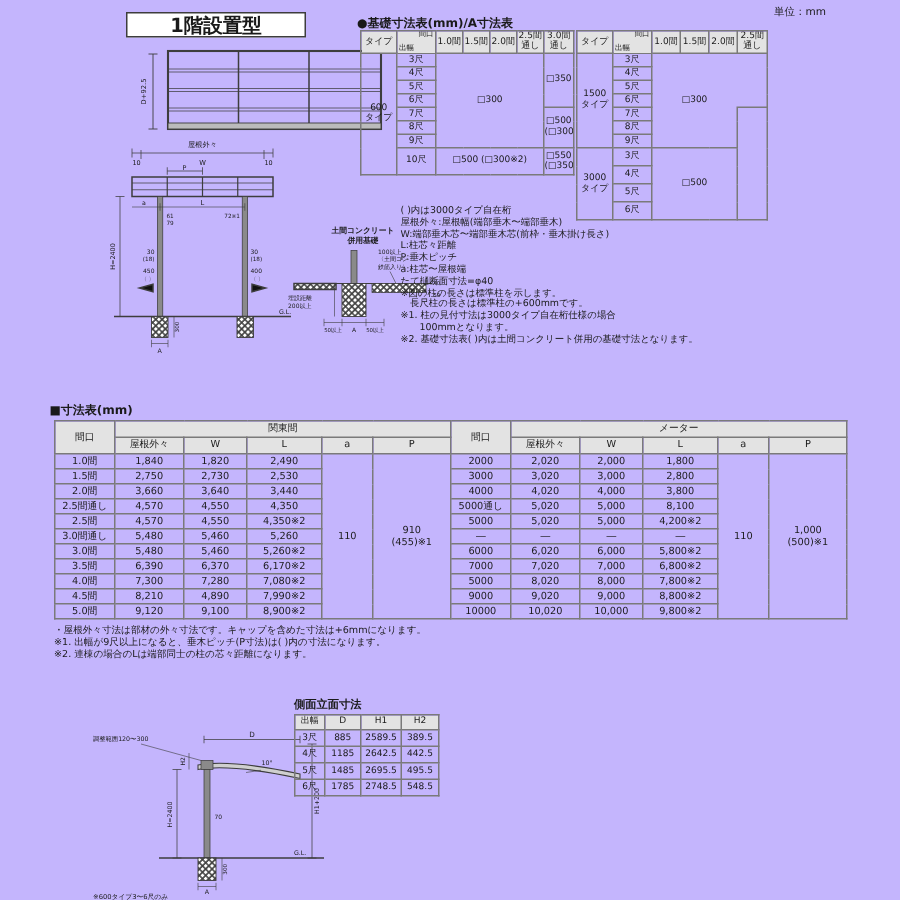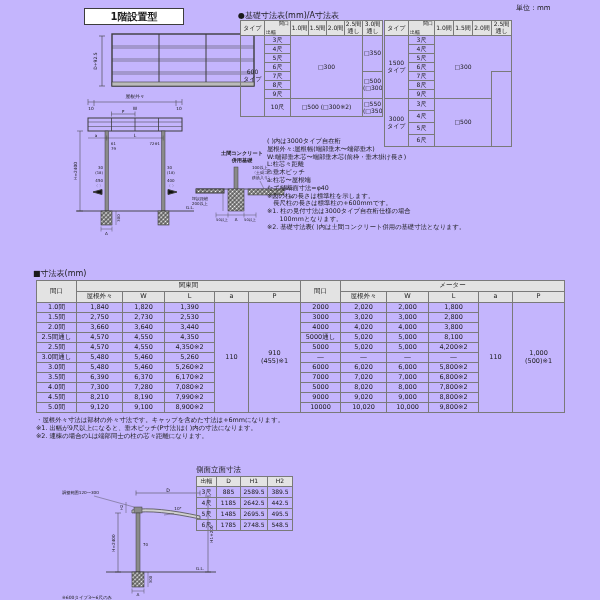--- a/index.html
+++ b/index.html
@@ -19,35 +19,35 @@
 .dt tr{height:10px}
 .dt tr.hr{height:11px}
 .st{font-size:6px;line-height:1.1}
 .st tr{height:11px}
 .st tr.hd{height:10px}
 .diag{position:relative;background:#e3e3e3;background-image:linear-gradient(to bottom right,transparent 47%,#8a8a8a 47%,#8a8a8a 53%,transparent 53%)}
 .dg1{position:absolute;top:0;right:1px;font-size:5px}
 .dg2{position:absolute;bottom:0;left:1px;font-size:5px}
 .blh{border-left:hidden}
 .box-label{border:1.4px solid #3d3d3d;display:flex;align-items:center;justify-content:center;font-weight:bold;background:#fff}
-.title{font-weight:normal}
+.title{font-weight:bold}
 .note{font-size:6.3px;line-height:1.24;white-space:nowrap}
 .notes2 .note{font-size:6.4px}
 svg{overflow:visible}
 svg text{fill:#1a1a1a;font-family:"DejaVu Sans",sans-serif}
 svg line,svg rect,svg path{stroke:#3d3d3d}
 </style>
 </head>
 <body>
 
 <div id="canvas">
 
   <div class="abs" style="left:516px;top:3px;font-size:7px">単位：mm</div>
 
-  <div class="abs box-label" style="left:84px;top:8px;width:100px;height:17px;font-size:10px">
+  <div class="abs box-label" style="left:84px;top:8px;width:120px;height:17px;font-size:13px">
     <span>1階設置型</span>
   </div>
 
   <svg class="abs" style="left:92px;top:30px" width="168" height="64" viewBox="0 0 168 64">
     <line x1="10" y1="6" x2="10" y2="56" stroke-width="0.6"></line>
     <line x1="7" y1="6" x2="13" y2="6" stroke-width="0.6"></line>
     <line x1="7" y1="56" x2="13" y2="56" stroke-width="0.6"></line>
     <text transform="rotate(-90 5 31)" x="5" y="31" font-size="4.5" text-anchor="middle">D+92.5</text>
     <rect x="20" y="4" width="142" height="52" fill="none" stroke-width="1.4"></rect>
     <line x1="67" y1="4" x2="67" y2="56" stroke-width="1"></line>
@@ -334,21 +334,21 @@
       <th>屋根外々</th>
       <th>W</th>
       <th>L</th>
       <th>a</th>
       <th>P</th>
     </tr>
     <tr>
       <td>1.0間</td>
           <td>1,840</td>
           <td>1,820</td>
-          <td>1,390</td>
+          <td>2,490</td>
       <td rowspan="11">110</td>
           <td rowspan="11" class="pre">910
 (455)※1</td>
       <td>2000</td>
           <td>2,020</td>
           <td>2,000</td>
           <td>1,800</td>
       <td rowspan="11">110</td>
           <td rowspan="11" class="pre">1,000
 (500)※1</td>
@@ -429,21 +429,21 @@
           <td>7,280</td>
           <td>7,080※2</td>
           <td>5000</td>
           <td>8,020</td>
           <td>8,000</td>
           <td>7,800※2</td>
         </tr>
     <tr>
           <td>4.5間</td>
           <td>8,210</td>
-          <td>8,190</td>
+          <td>4,890</td>
           <td>7,990※2</td>
           <td>9000</td>
           <td>9,020</td>
           <td>9,000</td>
           <td>8,800※2</td>
         </tr>
     <tr>
           <td>5.0間</td>
           <td>9,120</td>
           <td>9,100</td>

